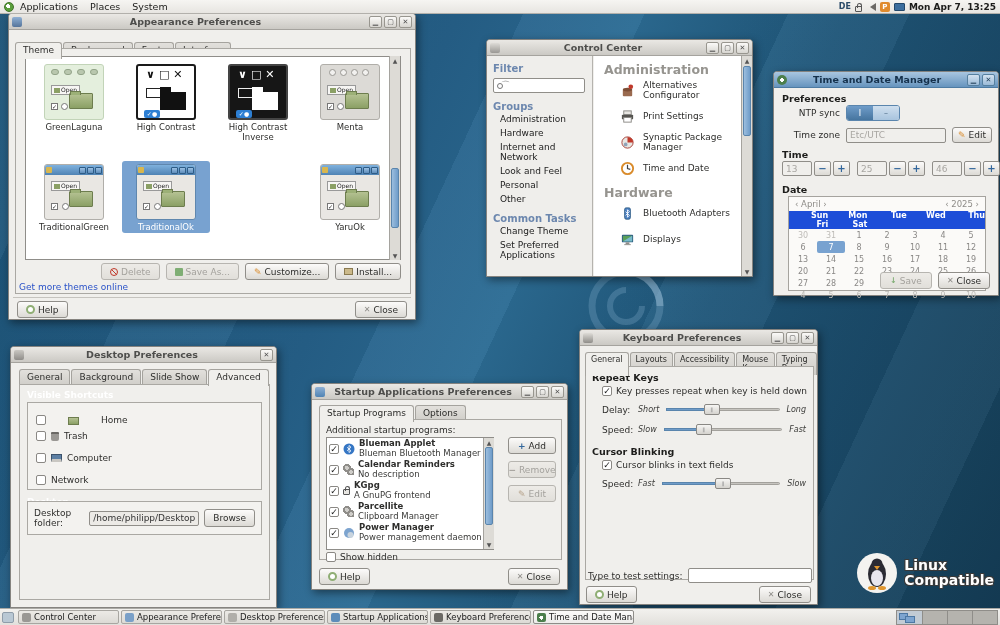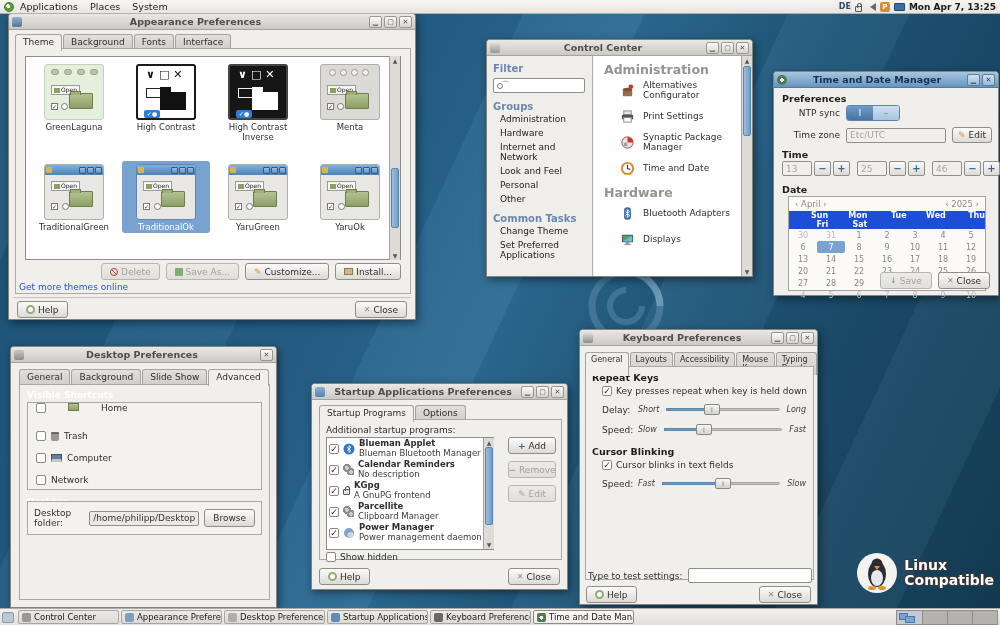--- a/index.html
+++ b/index.html
@@ -140,21 +140,21 @@
 </div>
 
 <div class="win" style="left:8px;top:13px;width:408px;height:307px;z-index:5">
   <div class="tbar">
     <span class="wicon" style="background:linear-gradient(#8fb0d4,#55749a)"></span>
     <span class="t">Appearance Preferences</span>
     <span class="wbtn">▁</span>
     <span class="wbtn">▢</span>
     <span class="wbtn">✕</span>
   </div>
-  <div class="tabs" style="left:6px;top:20px">
+  <div class="tabs" style="left:6px;top:28px">
     <span class="tab active">Theme</span>
     <span class="tab">Background</span>
     <span class="tab">Fonts</span>
     <span class="tab">Interface</span>
   </div>
   <div class="frame" style="left:6px;top:34px;width:396px;height:246px"></div>
   <div style="position:absolute;left:16px;top:42px;width:376px;height:204px;background:#fff;border:1px solid #8f8d89">
 
     <div class="thcell" style="left:4px;top:4px">
       <div class="thumb" style="background:#e4efdd;border:1px solid #c2d4b8">
@@ -242,38 +242,20 @@
         <span class="mini-open" style="left:6px;top:16px">
             <span class="ic" style="width:6px;height:5px;background:#8ba065"></span>
             <span>Open</span>
           </span>
         <span class="mini-folder" style="left:24px;top:26px"></span>
         <span class="mini-cb" style="left:6px;top:38px">✓</span>
         <span class="mini-rd" style="left:17px;top:38px"></span>
       </div>
       <div class="lbl">TraditionalOk</div>
     </div>
-    <div class="thcell" style="left:188px;top:104px">
-      <div class="thumb" style="background:#e9e7e3;border:1px solid #b0aea9">
-        <div class="mtb">
-            <span class="ap"></span>
-            <span class="sq"></span>
-            <span class="sq"></span>
-            <span class="sq"></span>
-          </div>
-        <span class="mini-open" style="left:6px;top:16px">
-            <span class="ic" style="width:6px;height:5px;background:#8ba065"></span>
-            <span>Open</span>
-          </span>
-        <span class="mini-folder" style="left:24px;top:26px"></span>
-        <span class="mini-cb" style="left:6px;top:38px">✓</span>
-        <span class="mini-rd" style="left:17px;top:38px"></span>
-      </div>
-      <div class="lbl">YaruGreen</div>
-    </div>
     <div class="thcell" style="left:280px;top:104px">
       <div class="thumb" style="background:#e9e7e3;border:1px solid #b0aea9">
         <div class="mtb">
             <span class="ap"></span>
             <span class="sq"></span>
             <span class="sq"></span>
             <span class="sq"></span>
           </div>
         <span class="mini-open" style="left:6px;top:16px">
             <span class="ic" style="width:6px;height:5px;background:#8ba065"></span>
@@ -329,21 +311,21 @@
   </div>
   <div class="tabs" style="left:8px;top:22px">
     <span class="tab">General</span>
     <span class="tab">Background</span>
     <span class="tab">Slide Show</span>
     <span class="tab active">Advanced</span>
   </div>
   <div class="frame" style="left:8px;top:37px;width:251px;height:216px"></div>
   <span class="whdr" style="position:absolute;left:16px;top:43px">Visible Shortcuts</span>
   <div class="frame" style="left:16px;top:55px;width:235px;height:88px;background:#f3f2ef">
-    <div style="display:flex;align-items:flex-start;gap:22px;height:22px;padding-left:8px">
+    <div style="display:flex;align-items:flex-end;gap:22px;height:22px;padding-left:8px">
       <span class="cb"></span>
       <span class="ic" style="width:11px;height:8px;background:linear-gradient(#b5c293,#8ba065);border:1px solid #6d7d4e"></span>
       <span>Home</span>
     </div>
     <div style="display:flex;align-items:center;gap:5px;height:22px;padding-left:8px">
       <span class="cb"></span>
       <span class="ic" style="width:8px;height:9px;background:#9a9894;border-radius:1px 1px 2px 2px;border-top:2px solid #6b6965"></span>
       <span>Trash</span>
     </div>
     <div style="display:flex;align-items:center;gap:5px;height:22px;padding-left:8px">

